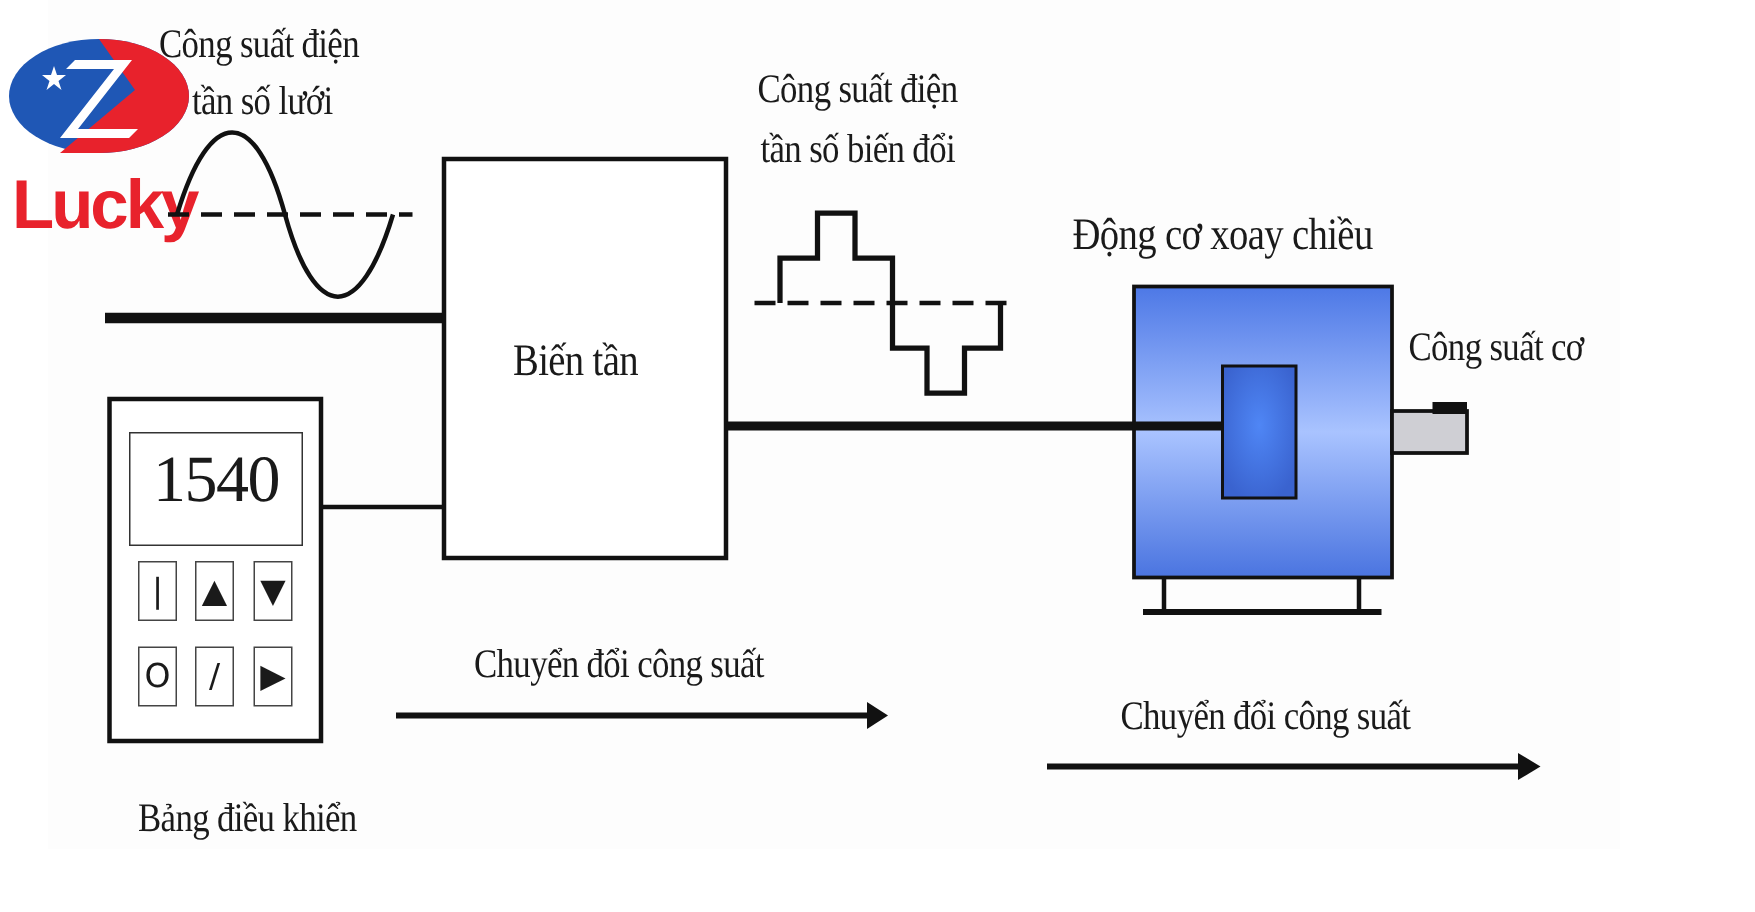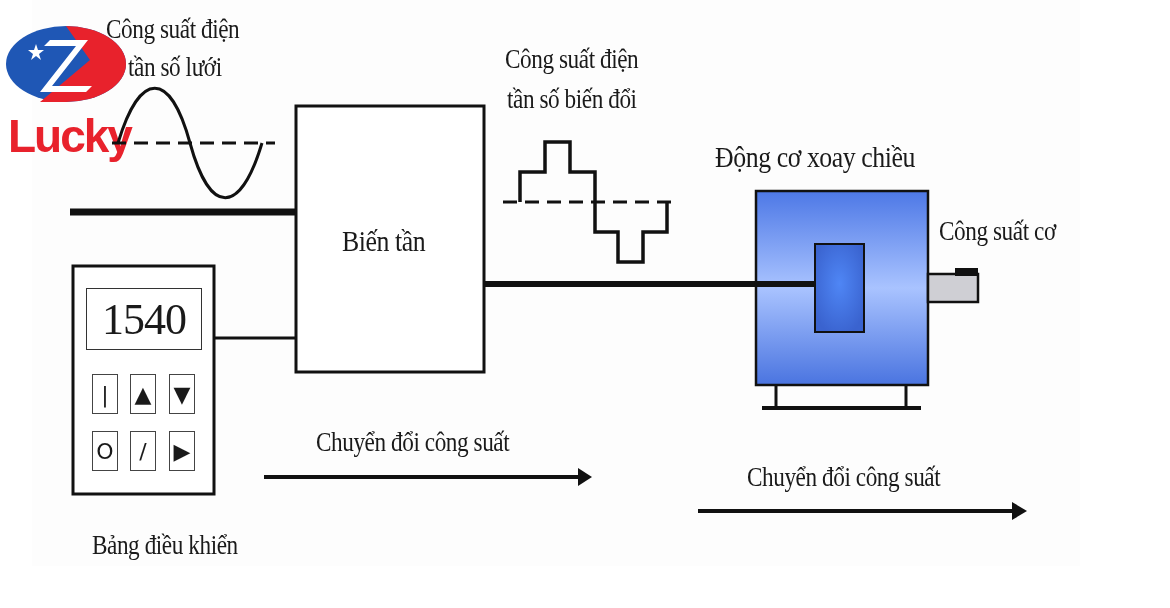--- a/index.html
+++ b/index.html
@@ -1,21 +1,21 @@
 <!DOCTYPE html>
 <html><head>
 <meta charset="utf-8">
 <style>
   html, body { margin:0; padding:0; background:#ffffff; }
   body { width:1170px; height:608px; position:relative; overflow:hidden;
          font-family: "Liberation Serif", "DejaVu Serif", serif; color:#1a1a1a; }
   .panel-bg { position:absolute; left:32px; top:0; width:1048px; height:566px; background:#fdfdfd; }
   .lbl { position:absolute; font-size:27px; line-height:34px; white-space:nowrap; letter-spacing:-0.5px; transform:scaleX(0.86); transform-origin:left top; }
   svg.diagram { position:absolute; left:0; top:0; }
-  .display { position:absolute; left:86px; top:288px; width:116px; height:62px; border:1.5px solid #333; background:#fff; box-sizing:border-box;
+  .display { position:absolute; left:86px; top:288px; width:116px; height:76px; border:1.5px solid #333; background:#fff; box-sizing:border-box;
              font-size:44px; line-height:62px; text-align:center; letter-spacing:-1px; }
   .key { position:absolute; width:26px; height:40px; border:1.5px solid #444; box-sizing:border-box; background:#fff; display:flex; align-items:center; justify-content:center; font-family:"DejaVu Sans", sans-serif; font-size:22px; }
 </style>
 </head>
 <body>
 
 <div class="panel-bg"></div>
 
 <svg class="diagram" width="1170" height="608" viewBox="0 0 1170 608">
   <defs>

